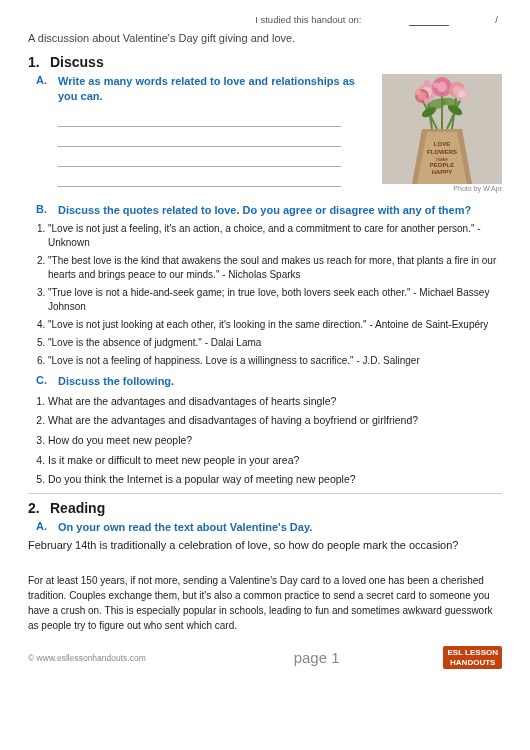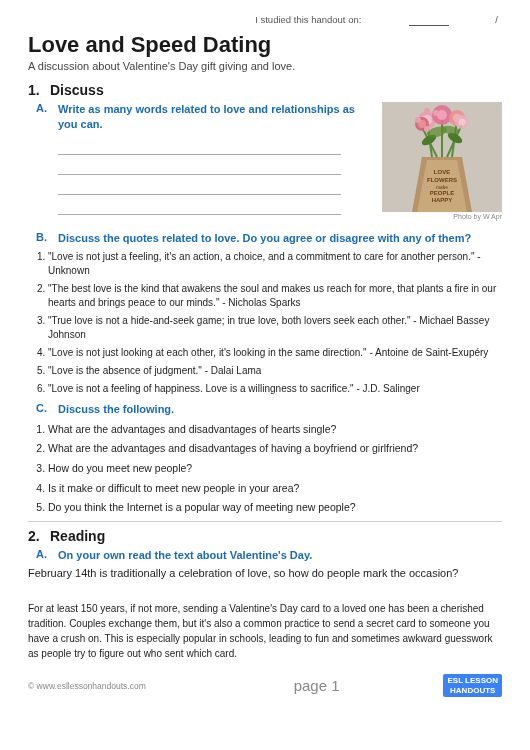--- a/index.html
+++ b/index.html
@@ -157,21 +157,21 @@
     .footer-center {
       font-size: 15px;
       color: #888;
       padding-left: 44px;
     }
     .footer-logo {
       display: flex;
       align-items: center;
     }
     .logo-box {
-      background: #3b82f6;
+      background: #c2410c;
       color: white;
       font-size: 8px;
       font-weight: bold;
       padding: 2px 4px;
       border-radius: 2px;
       line-height: 1.2;
       text-align: center;
     }
     .section-block {
       margin-bottom: 6px;
@@ -195,21 +195,20 @@
 <body>
 
 <div class="page">
 
   <div class="top-bar">
     <span>I studied this handout on:</span>
     <input class="line-input" type="text" style="">
     <span style="margin-left:2px;">/</span>
   </div>
 
-  <h1 class="title">Love and Speed Dating</h1>
   <p class="subtitle">A discussion about Valentine's Day gift giving and love.</p>
 
   <div class="section-block">
     <div class="section-row">
       <span class="section-num">1.</span>
       <span class="section-title">Discuss</span>
     </div>
 
     <div class="main-content-row">
       <div class="text-col">

